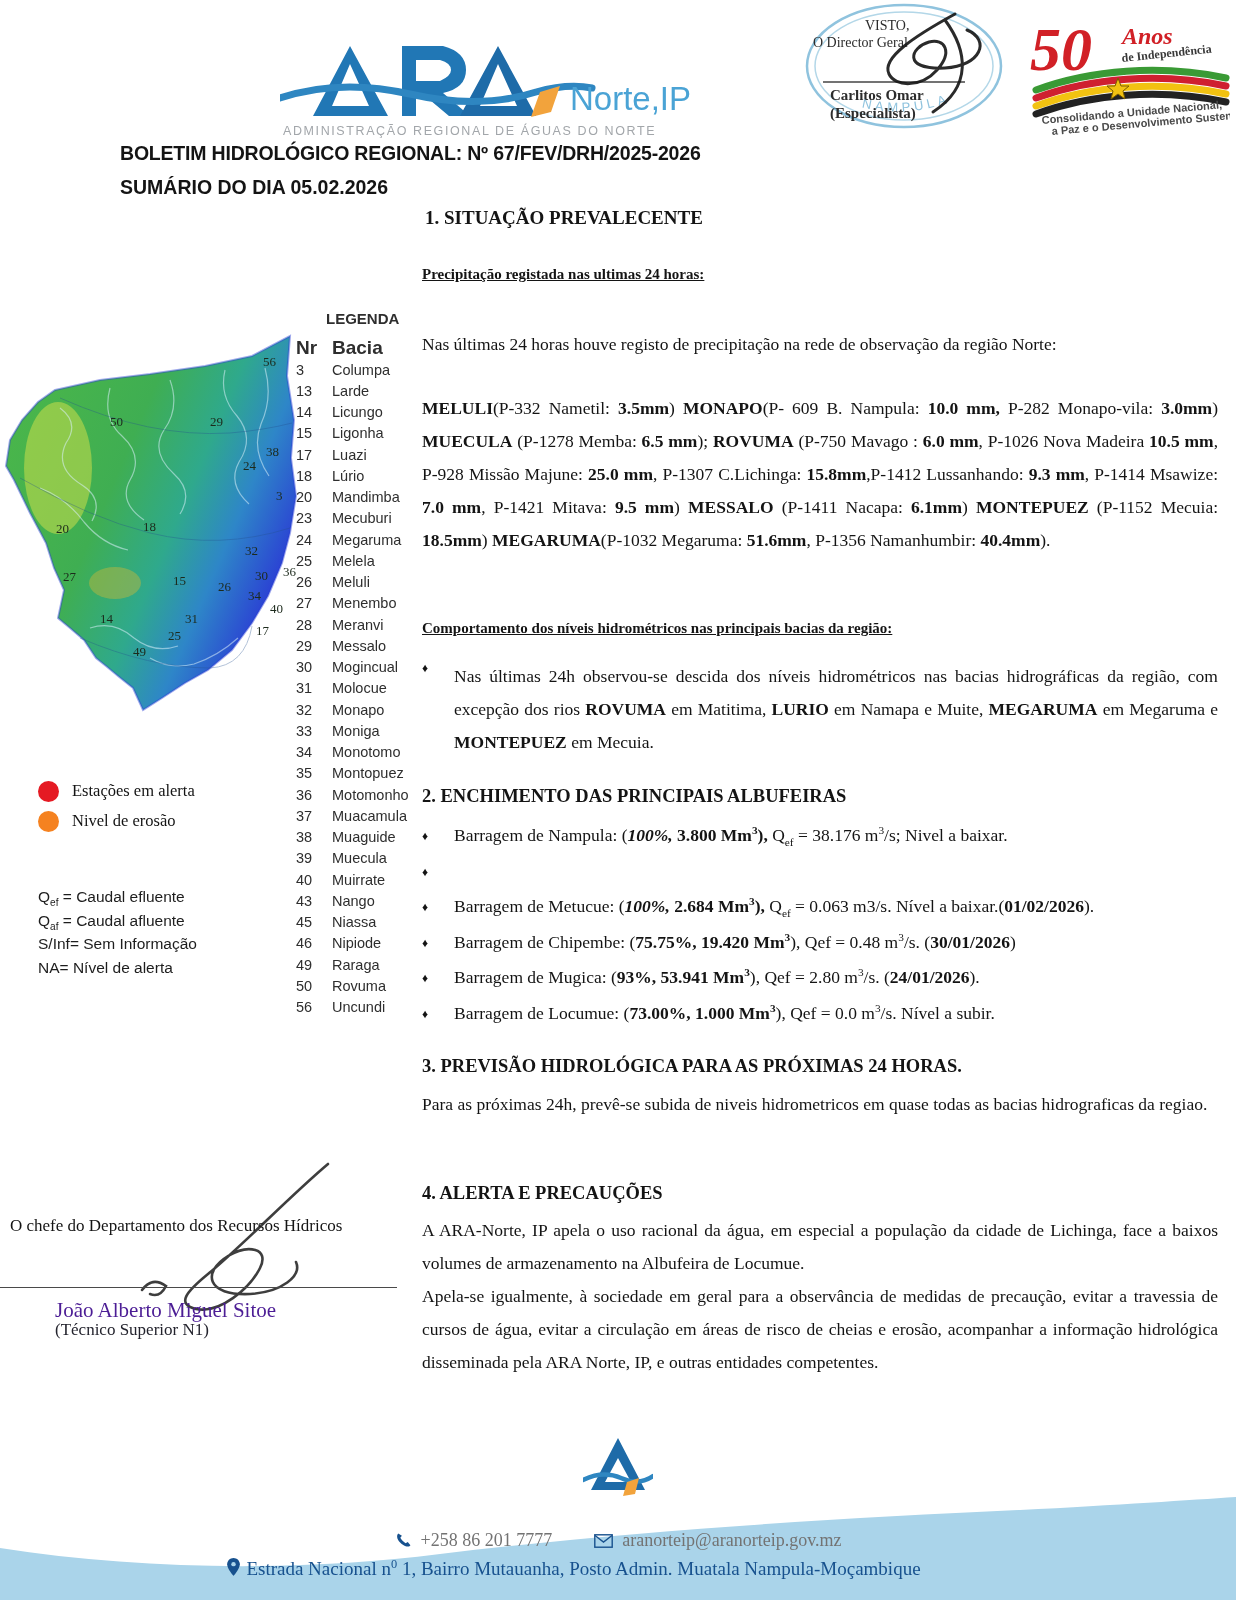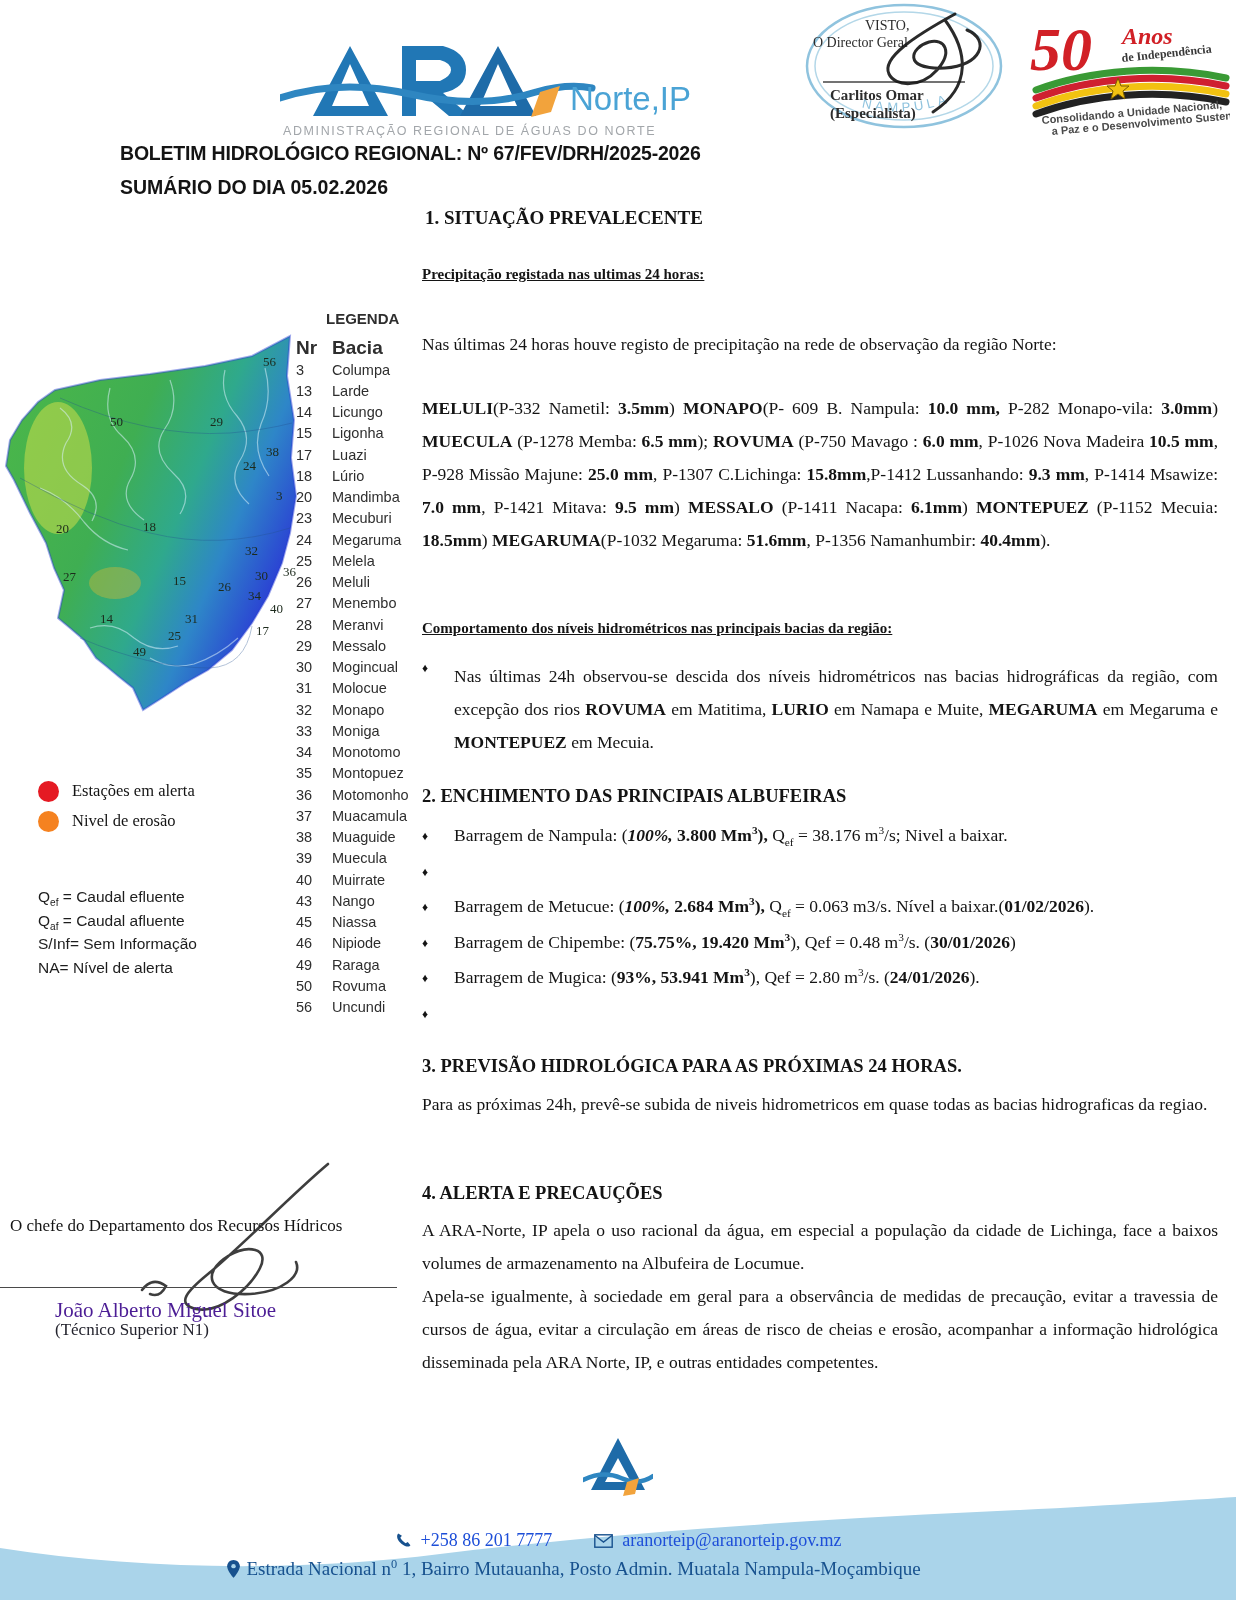--- a/index.html
+++ b/index.html
@@ -52,23 +52,23 @@
   .abbr div{height:23.5px}
 
   
   .sig-title{left:10px;top:1216px;width:390px;font-size:17px}
   .sig-line{left:0;top:1287px;width:397px;border-top:1.6px solid #4a4a4a}
   .sig-name{left:55px;top:1298px;width:290px;font-size:21px;color:#4c1d95}
   .sig-role{left:55px;top:1320px;width:290px;font-size:17px;color:#23232d}
 
   
   .footer-line1{left:0;top:1530px;width:1236px;display:flex;justify-content:center;gap:42px;
-                color:#1d4ed8;font-size:18px;align-items:center}
+                color:#737373;font-size:18px;align-items:center}
   .footer-line2{left:0;top:1558px;width:1148px;display:flex;justify-content:center;gap:6px;
-                color:#17518e;font-size:19px;align-items:center}
+                color:#17518e;font-size:19px;}
   .ficon{display:inline-flex;align-items:center}
 </style>
 </head>
 <body>
 
 <div class="page">
 
   <div class="abs" style="left:280px;top:38px;width:410px;height:105px">
     <svg width="410" height="100" viewBox="0 0 410 100">
       <path d="M33,78 L70,8 L108,78 Z M70,26 L52,68 L89,68 Z" fill="#2177b5" fill-rule="evenodd"></path>
@@ -362,20 +362,21 @@
     <div class="bullet-row">
         <span class="diamond">♦</span>
         <span><span>Barragem de Chipembe: (</span><span style="font-weight: bold;">75.75%, 19.420 Mm</span><sup style="font-weight: bold;">3</sup><span>), Qef  = 0.48 m</span><sup>3</sup><span>/s. (</span><span style="font-weight: bold;">30/01/2026</span><span>)</span></span>
       </div>
     <div class="bullet-row">
         <span class="diamond">♦</span>
         <span><span>Barragem de Mugica: (</span><span style="font-weight: bold;">93%, 53.941 Mm</span><sup style="font-weight: bold;">3</sup><span>), Qef = 2.80 m</span><sup>3</sup><span>/s. (</span><span style="font-weight: bold;">24/01/2026</span><span>).</span></span>
       </div>
     <div class="bullet-row">
         <span class="diamond">♦</span>
+        <span><span>Barragem de Locumue: (</span><span style="font-weight: bold;">73.00%, 1.000 Mm</span><sup style="font-weight: bold;">3</sup><span>), Qef = 0.0 m</span><sup>3</sup><span>/s. Nível a subir.</span></span>
       </div>
   </div>
 
   <div class="abs rcol sec-head" style="top:1056px">3. PREVISÃO HIDROLÓGICA PARA AS PRÓXIMAS 24 HORAS.</div>
   <div class="abs rcol body-text just" style="top:1088px">Para as próximas 24h, prevê-se  subida de niveis hidrometricos em quase todas as bacias hidrograficas da  regiao.</div>
 
   <div class="abs rcol sec-head" style="top:1183px">4. ALERTA E PRECAUÇÕES</div>
   <div class="abs rcol body-text just" style="top:1214px">A ARA-Norte, IP apela o uso racional da água, em especial a população da cidade de Lichinga, face a baixos volumes de armazenamento na Albufeira de Locumue.</div>
   <div class="abs rcol body-text just" style="top:1280px">Apela-se igualmente, à sociedade em geral para a observância de medidas de precaução, evitar a travessia de cursos de água, evitar a circulação em áreas de risco de cheias e erosão, acompanhar a informação hidrológica disseminada pela ARA Norte, IP, e outras entidades competentes.</div>
 

